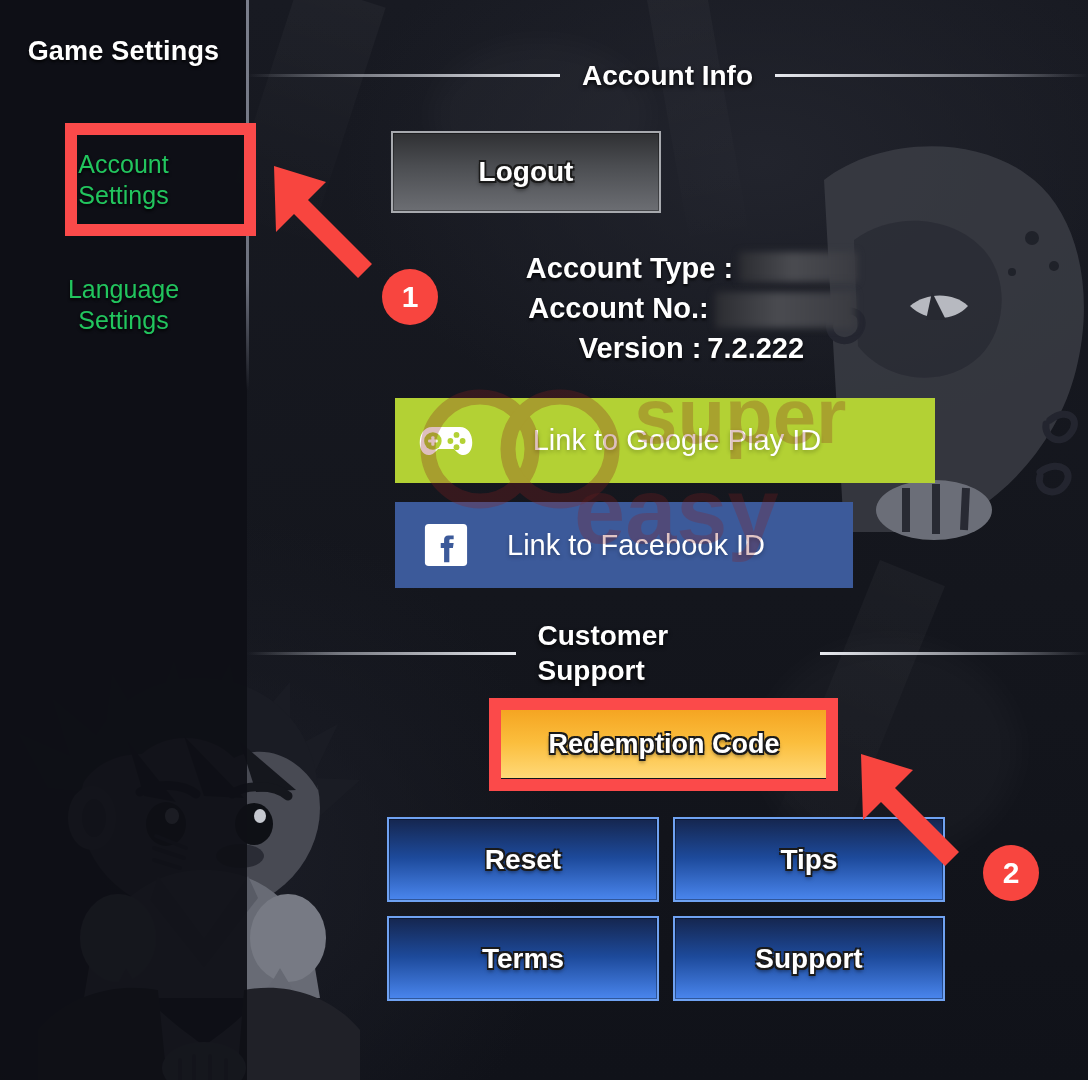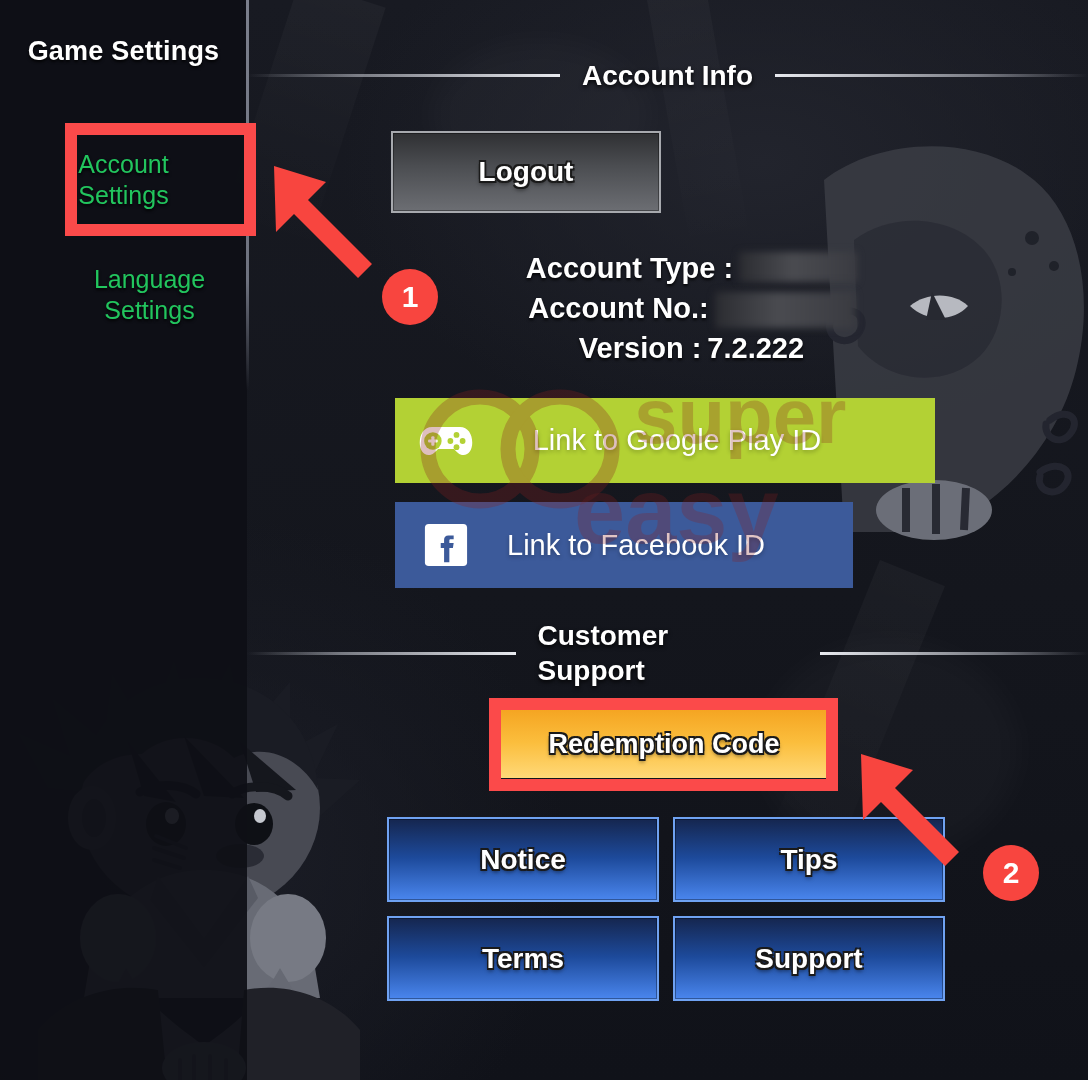--- a/index.html
+++ b/index.html
@@ -66,21 +66,21 @@
   .sb-item {
     position: absolute;
     width: 247px;
     text-align: center;
     font-size: 25px;
     color: #22c55e;
     line-height: 1.22;
     text-shadow: 0 2px 3px rgba(0,0,0,.85);
   }
   .sb-item.account { top: 149px; }
-  .sb-item.language { top: 264px; padding-left: 26px; }
+  .sb-item.language { top: 274px; }
   .sb-line { display: block; }
 
   
   .main { position: absolute; left: 247px; top: 0; width: 841px; height: 1080px; z-index: 4; }
 
   
   .section-header {
     position: absolute;
     left: 0; width: 841px;
     display: flex; align-items: center; justify-content: center;
@@ -398,21 +398,21 @@
       <div class="rule left"></div>
       <div class="htext"><span>Customer</span><br><span>Support</span></div>
       <div class="rule right"></div>
     </div>
 
     <div class="btn btn-redeem">
       <span class="btn-label">Redemption Code</span>
     </div>
 
     <div class="btn btn-grid g-notice">
-      <span class="btn-label">Notice</span>
+      <span class="btn-label">Reset</span>
     </div>
     <div class="btn btn-grid g-tips">
       <span class="btn-label">Tips</span>
     </div>
     <div class="btn btn-grid g-terms">
       <span class="btn-label">Terms</span>
     </div>
     <div class="btn btn-grid g-support">
       <span class="btn-label">Support</span>
     </div>

